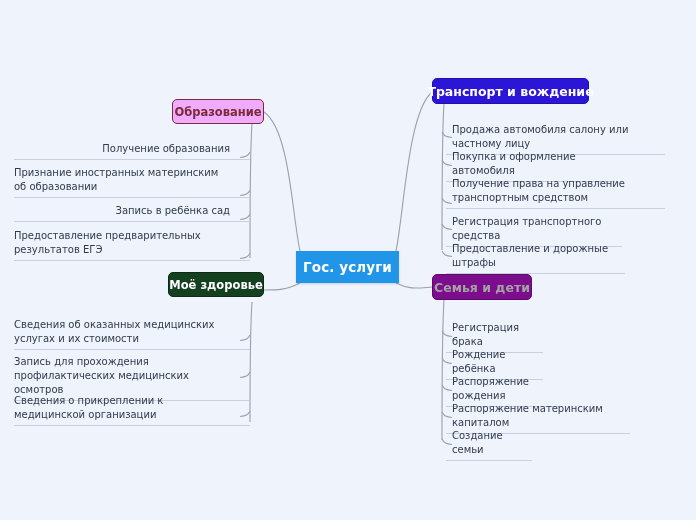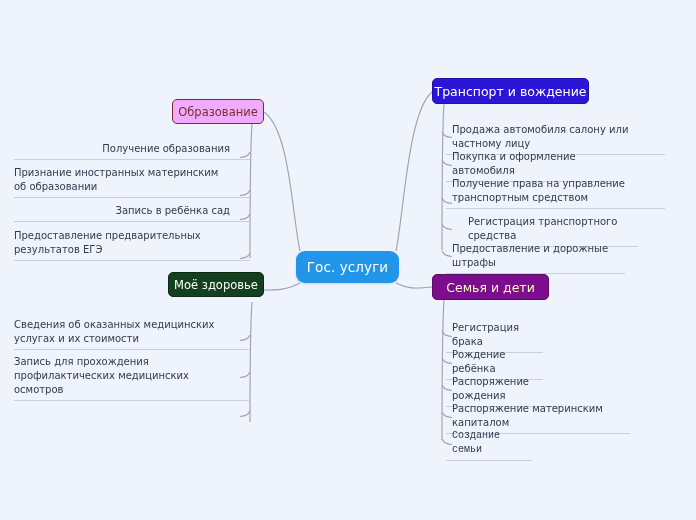--- a/index.html
+++ b/index.html
@@ -29,40 +29,40 @@
   }
 
   
   .center-node {
     position: absolute;
     left: 296px;
     top: 251px;
     width: 103px;
     height: 32px;
     background: #2196e8;
-    border-radius: 9px;
+    border-radius: 0;
     color: #ffffff;
     font-size: 13.5px;
-    font-weight: normal;
+    font-weight: bold;
     display: flex;
     align-items: center;
     justify-content: center;
     letter-spacing: 0.1px;
     box-shadow: 0 1px 2px rgba(40,60,110,0.18);
   }
 
   
   .branch-node {
     position: absolute;
     display: flex;
     align-items: center;
     justify-content: center;
     border-radius: 5px;
     font-size: 11.5px;
-    font-weight: normal;
+    font-weight: bold;
     white-space: nowrap;
     box-sizing: border-box;
   }
   .branch-edu {
     left: 172px;
     top: 99px;
     width: 92px;
     height: 25px;
     background: #f0abfc;
     border: 1.6px solid #7a2b37;
@@ -83,25 +83,25 @@
     width: 157px;
     height: 26px;
     background: #2b16d8;
     border: 1.3px solid #2010a8;
     color: #ffffff;
     font-size: 12.5px;
   }
   .branch-family {
     left: 432px;
     top: 274px;
-    width: 117px;
+    width: 100px;
     height: 26px;
     background: #7c0d8d;
     border: 1.3px solid #5d0a69;
-    color: #fef9c3;
+    color: #a3a3a3;
     font-size: 12.5px;
   }
 
   
   .leaf {
     position: absolute;
     font-size: 10px;
     color: #2f3b4c;
     line-height: 14px;
     box-sizing: border-box;
@@ -167,26 +167,27 @@
   <div class="branch-node branch-transport">Транспорт и вождение</div>
   <div class="branch-node branch-family">Семья и дети</div>
 
   <div class="leaf left" style="left:14px; top:142px; width:236px;">Получение образования</div>
   <div class="leaf left" style="left:14px; top:166px; width:236px; text-align:left;">Признание иностранных материнским об образовании</div>
   <div class="leaf left" style="left:14px; top:204px; width:236px;">Запись в ребёнка сад</div>
   <div class="leaf left" style="left:14px; top:229px; width:236px; text-align:left;">Предоставление предварительных результатов ЕГЭ</div>
 
   <div class="leaf left" style="left:14px; top:318px; width:236px; text-align:left;">Сведения об оказанных медицинских услугах и их стоимости</div>
   <div class="leaf left" style="left:14px; top:355px; width:236px; text-align:left;">Запись для прохождения профилактических медицинских осмотров</div>
+  <div class="leaf left" style="left:14px; top:394px; width:236px; text-align:left;">Сведения о прикреплении к медицинской организации</div>
 
   <div class="leaf right" style="left:446px; top:123px; width:219px;">Продажа автомобиля салону или частному лицу</div>
   <div class="leaf right" style="left:446px; top:150px; width:169px;">Покупка и оформление автомобиля</div>
   <div class="leaf right" style="left:446px; top:177px; width:219px;">Получение права на управление транспортным средством</div>
-  <div class="leaf right" style="left:446px; top:215px; width:176px;margin-left:16px;">Регистрация транспортного средства</div>
+  <div class="leaf right" style="left:446px; top:215px; width:176px;">Регистрация транспортного средства</div>
   <div class="leaf right" style="left:446px; top:242px; width:179px;">Предоставление и дорожные штрафы</div>
 
   <div class="leaf right" style="left:446px; top:321px; width:97px;">Регистрация брака</div>
   <div class="leaf right" style="left:446px; top:348px; width:97px;">Рождение ребёнка</div>
   <div class="leaf right" style="left:446px; top:375px; width:113px;">Распоряжение рождения</div>
   <div class="leaf right" style="left:446px; top:402px; width:184px;">Распоряжение материнским капиталом</div>
-  <div class="leaf right" style="left:446px; top:429px; width:86px;font-family:Liberation Mono, monospace;">Создание семьи</div>
+  <div class="leaf right" style="left:446px; top:429px; width:86px;">Создание семьи</div>
 
 </div>
 
 </body></html>

